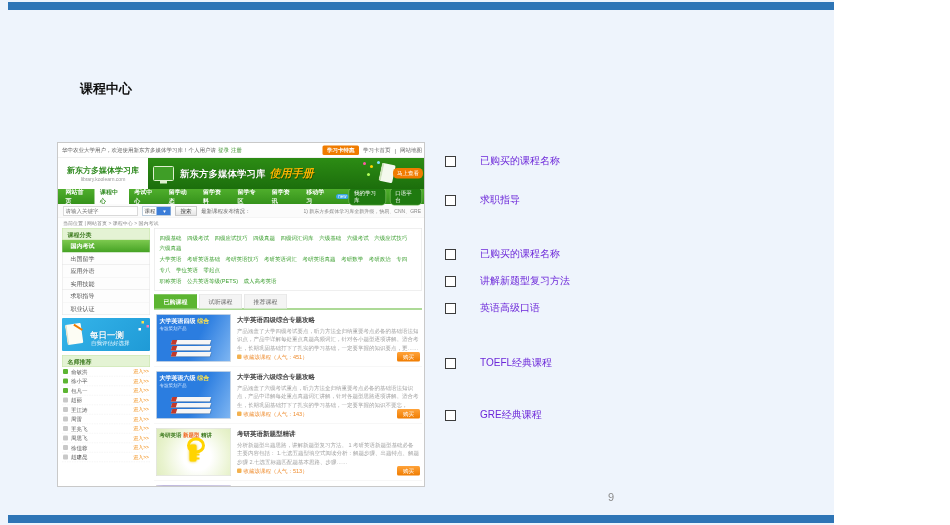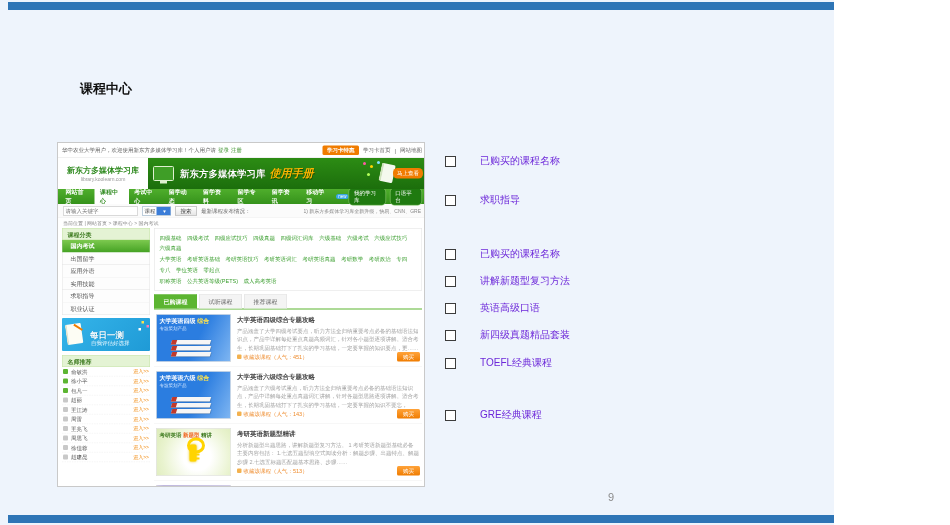--- a/index.html
+++ b/index.html
@@ -130,24 +130,20 @@
         <span class="check-label">已购买的课程名称</span>
       </div>
     <div class="check-row" style="top:124px">
         <span class="checkbox"></span>
         <span class="check-label">讲解新题型复习方法</span>
       </div>
     <div class="check-row" style="top:151px">
         <span class="checkbox"></span>
         <span class="check-label">英语高级口语</span>
       </div>
-    <div class="check-row" style="top:178px">
-        <span class="checkbox"></span>
-        <span class="check-label">新四级真题精品套装</span>
-      </div>
     <div class="check-row" style="top:206px">
         <span class="checkbox"></span>
         <span class="check-label">TOEFL经典课程</span>
       </div>
     <div class="check-row" style="top:258px">
         <span class="checkbox"></span>
         <span class="check-label">GRE经典课程</span>
       </div>
   </div>
 

